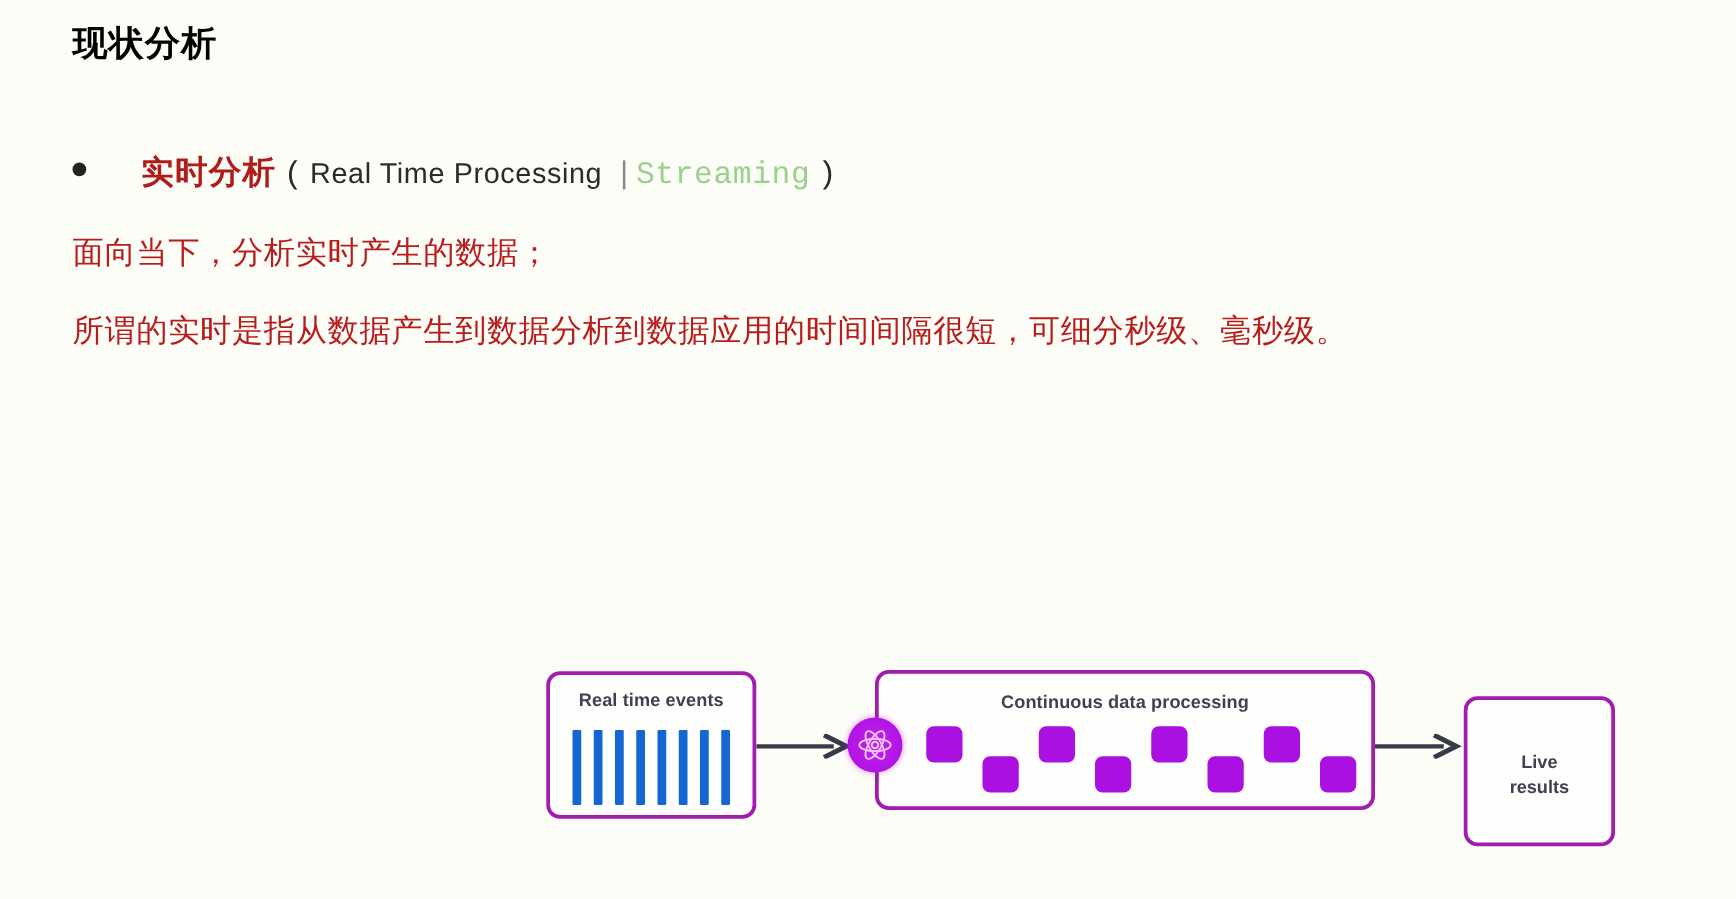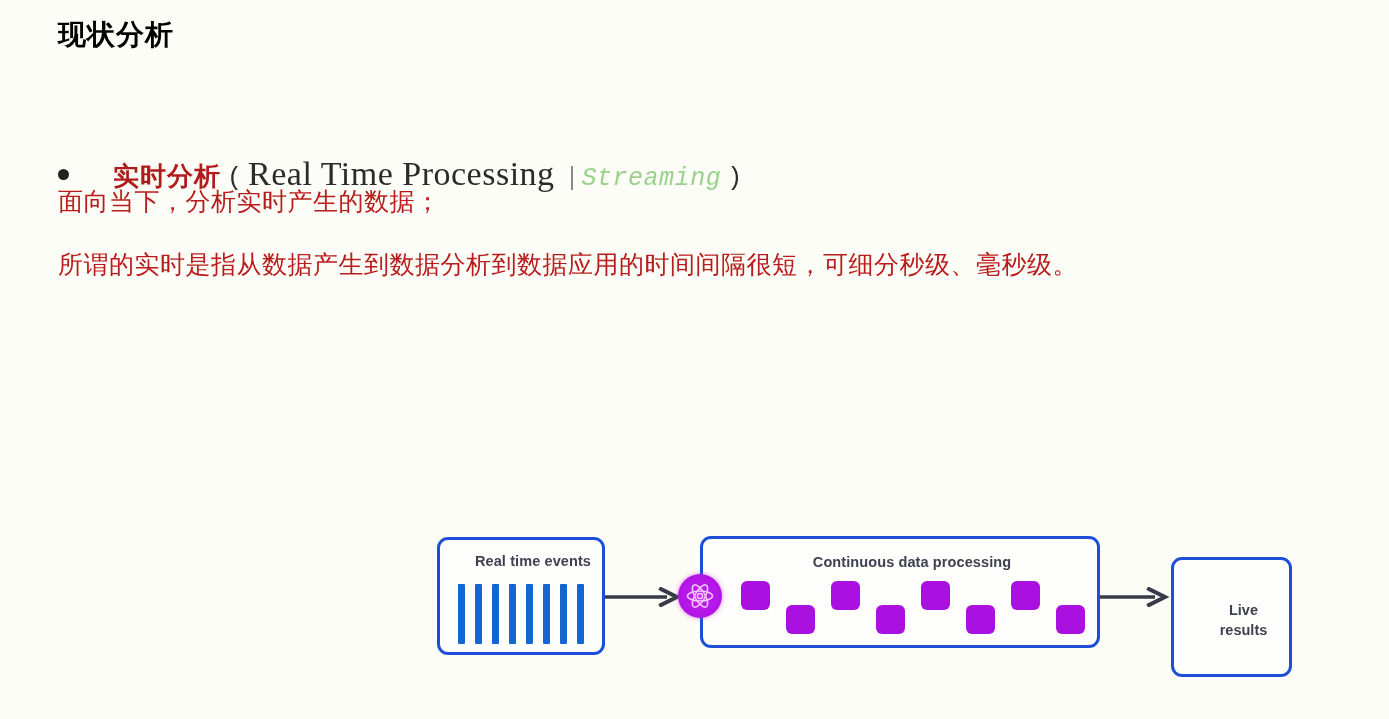--- a/index.html
+++ b/index.html
@@ -54,38 +54,36 @@
     color: #b01b1b;
     letter-spacing: 1px;
   }
   .paren {
     font-family: "Liberation Mono", "DejaVu Sans Mono", monospace;
     font-size: 25px;
     color: #2b2b2b;
     margin: 0 6px;
   }
   .term-en {
-    font-family: Liberation Serif, serif;
-    font-size: 34px;
+    font-family: Liberation Sans, sans-serif;
+    font-size: 23px;
     color: #2b2b2b;
     letter-spacing: 0.5px;
-    margin-top: 35px;
   }
   .term-pipe {
     font-family: "Liberation Mono", "DejaVu Sans Mono", monospace;
     font-size: 25px;
     color: #8a8a8a;
     margin: 0 2px 0 10px;
   }
   .term-en-alt {
     font-family: "Liberation Mono", "DejaVu Sans Mono", monospace;
     font-size: 25px;
     color: #9ad18c;
     letter-spacing: 0.5px;
-    font-style: italic;
   }
 
   
   .body-line {
     position: absolute;
     left: 58px;
     font-size: 25px;
     color: #b91c1c;
     letter-spacing: 0.5px;
     white-space: nowrap;
@@ -110,24 +108,23 @@
     text-align: center;
     font-size: 25px;
     font-weight: bold;
     color: #3f4150;
     letter-spacing: 0.2px;
   }
 
   .dbox {
     position: absolute;
     background: #fefefc;
-    border: 3px solid #1d4ed8;
+    border: 3px solid #a21caf;
     border-radius: 11px;
     box-sizing: border-box;
-    padding-left: 12px;
   }
   #box-events   { left: 437px;  top: 537px; width: 168px; height: 118px; }
   #box-process  { left: 700px;  top: 536px; width: 400px; height: 112px; }
   #box-results  { left: 1171px; top: 557px; width: 121px; height: 120px; }
 
   .box-label {
     position: absolute;
     width: 100%;
     text-align: center;
     font-size: 14.5px;

